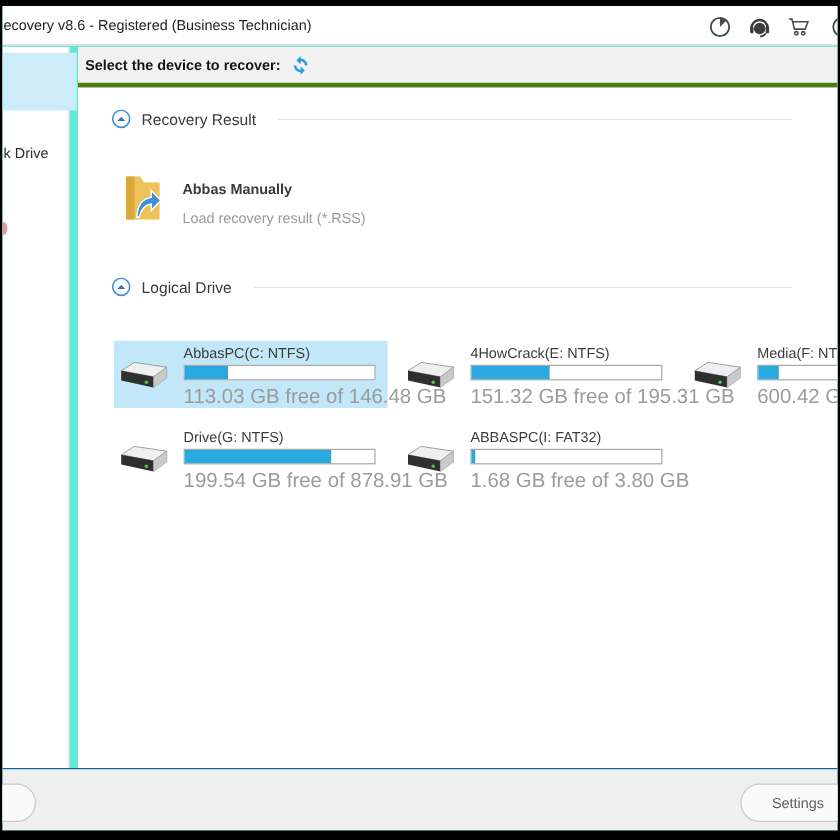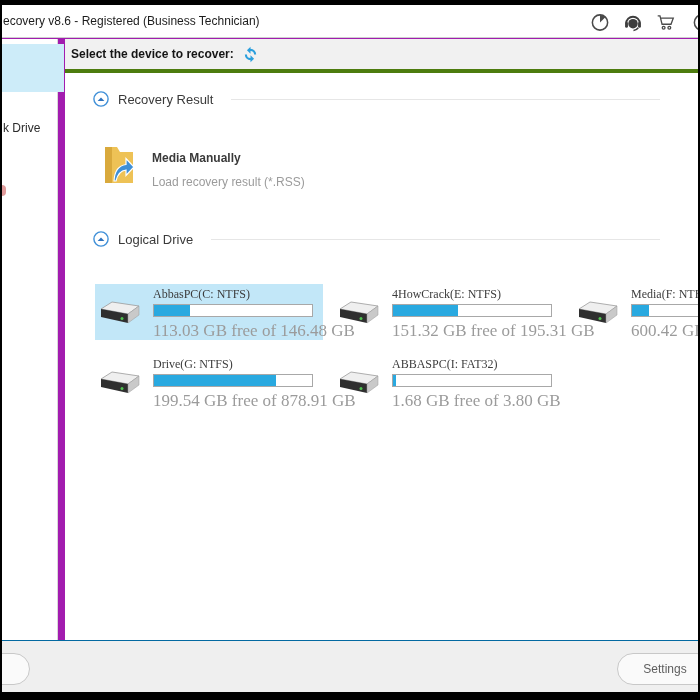--- a/index.html
+++ b/index.html
@@ -1,19 +1,19 @@
 <!DOCTYPE html>
 <html><head>
 <meta charset="utf-8">
 <style>
   * { margin:0; padding:0; box-sizing:border-box; }
   html,body { width:700px; height:700px; }
   body { font-family:"Liberation Sans", sans-serif; background:#000; position:relative; }
   .frame { position:absolute; inset:0; background:#000; }
-  .window { position:absolute; left:2px; right:2px; top:5px; bottom:8px; background:#a21caf; overflow:hidden;padding-left:37px; }
+  .window { position:absolute; left:2px; right:2px; top:5px; bottom:8px; background:#5eead4; overflow:hidden;padding-left:37px; }
 
   
   .titlebar { position:absolute; left:0; top:0; right:0; height:33px; background:#fff; border-bottom:1px solid #cfcfcf; }
   .titlebar .title { position:absolute; left:1px; top:9px; font-size:12px; color:#1c1c1c; white-space:nowrap; }
   .tb-icon { position:absolute; top:7px; width:22px; height:21px; }
 
   
   .sidebar { position:absolute; left:0; top:34px; width:56px; bottom:52px; background:#fff; border-right:1px solid #d8d8d8; }
   .sidebar-selected { position:absolute; left:0; top:5px; width:62px; height:48px; background:#cdecf9; }
   .sidebar-label { position:absolute; left:1px; top:82px; font-size:12px; color:#2b2b2b; white-space:nowrap; }
@@ -31,21 +31,21 @@
   .section-header .label { font-size:13px; color:#3a3a3a; margin-left:9px; white-space:nowrap; }
   .section-header .rule { flex:1; height:1px; background:#e6e6e6; margin-left:18px; }
 
   .load-item { position:absolute; left:38px; top:71px; display:flex; }
   .load-icon { width:32px; height:42px; }
   .load-text { margin-left:17px; padding-top:7px; }
   .load-title { font-size:12px; font-weight:700; color:#3a3a3a; }
   .load-sub { font-size:12px; color:#9b9b9b; margin-top:10px; }
 
   
-  .drive-item { position:absolute; width:228px; height:56px; cursor:default;font-family:Liberation Serif, serif; }
+  .drive-item { position:absolute; width:228px; height:56px; cursor:default; }
   .drive-item.sel { background:#c2e7f8; }
   .c1 { left:30px; } .c2 { left:269px; } .c3 { left:508px; }
   .r1 { top:211px; } .r2 { top:281px; }
   .drive-icon { position:absolute; left:5px; top:17px; width:40px; height:26px; }
   .drive-name { position:absolute; left:58px; top:3px; font-size:12px; color:#3c3c3c; white-space:nowrap; }
   .drive-bar { position:absolute; left:58px; top:20px; width:160px; height:13px; background:#fff; border:1px solid #a8a8a8; }
   .drive-bar-fill { height:100%; background:#29a9e0; }
   .drive-capacity { position:absolute; left:58px; top:37px; font-size:17px; color:#9b9b9b; white-space:nowrap; }
 
   
@@ -123,21 +123,21 @@
 
       <div class="load-item">
         <span class="load-icon">
           <svg width="32" height="42" viewBox="0 0 32 42">
             <path d="M2 3 L14 3 L17 8 L30 8 L30 39 L2 39 Z" fill="#eec256"></path>
             <path d="M2 3 L9 3 L9 39 L2 39 Z" fill="#d9a93c"></path>
             <path d="M11 37 C11.5 27 16 21.5 23 20.5 L23 14.5 L31 23 L23 31.5 L23 26 C18 26.5 14.5 30.5 13 37 Z" fill="#3f8fd6" stroke="#ffffff" stroke-width="1.2"></path>
           </svg>
         </span>
         <span class="load-text">
-          <div class="load-title">Media Manually</div>
+          <div class="load-title">Abbas Manually</div>
           <div class="load-sub">Load recovery result (*.RSS)</div>
         </span>
       </div>
 
       <div class="section-header" style="top:158px">
         <span class="chev">
           <svg width="16" height="16" viewBox="0 0 16 16">
             <circle cx="8" cy="8" r="7.1" fill="#fff" stroke="#4090d8" stroke-width="1.4"></circle>
             <path d="M4.6 9.9 L8 6.4 L11.4 9.9 Z" fill="#2e73bf"></path>
           </svg>

